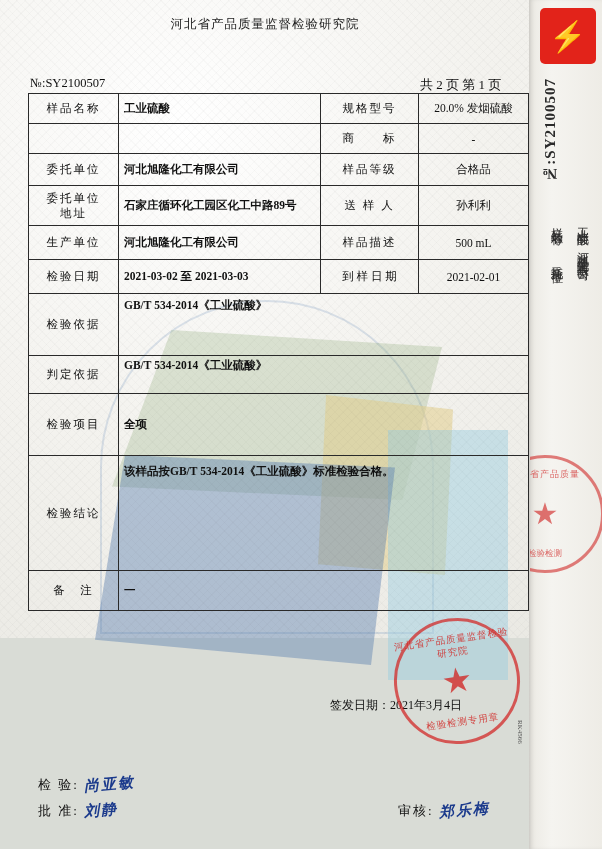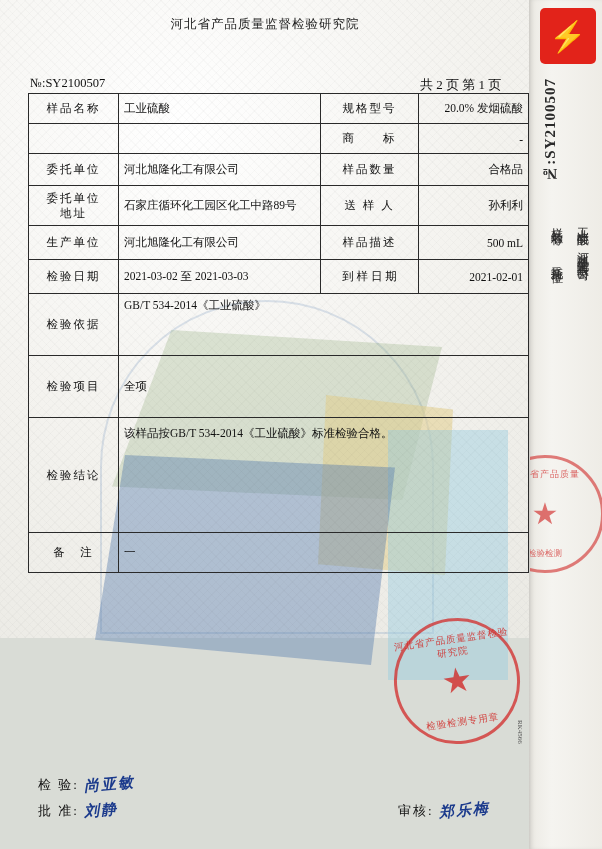--- a/index.html
+++ b/index.html
@@ -106,22 +106,22 @@
     color:#111;
     padding:2px 5px;
     vertical-align:middle;
     background:transparent;
   }
   td.lbl{
     text-align:center;
     letter-spacing:2px;
     font-size:12px;
   }
-  td.val{ text-align:left; padding-left:7px; }
-  td.valc{ text-align:right; }
+  td.val{ text-align:left; padding-left:7px;font-weight:bold; }
+  td.valc{ text-align:center; }
   
   .stamp{
     position:absolute;border-radius:50%;
     border:3px solid rgba(209,42,40,0.75);
     pointer-events:none;
   }
   #stamp1{
     left:394px;top:618px;width:120px;height:120px;
     transform:rotate(-8deg);
   }
@@ -206,21 +206,21 @@
       </tr>
       <tr style="height:30px">
         <td class="lbl"></td>
         <td class="val"></td>
         <td class="lbl">商　　标</td>
         <td class="valc">-</td>
       </tr>
       <tr style="height:32px">
         <td class="lbl">委托单位</td>
         <td class="val">河北旭隆化工有限公司</td>
-        <td class="lbl">样品数量</td>
+        <td class="lbl">样品等级</td>
         <td class="valc">合格品</td>
       </tr>
       <tr style="height:40px">
         <td class="lbl" style="white-space:pre-line">委托单位
 地址</td>
         <td class="val">石家庄循环化工园区化工中路89号</td>
         <td class="lbl">送 样 人</td>
         <td class="valc">孙利利</td>
       </tr>
       <tr style="height:34px">
@@ -233,35 +233,40 @@
         <td class="lbl">检验日期</td>
         <td class="val">2021-03-02 至 2021-03-03</td>
         <td class="lbl" style="letter-spacing:0">到 样 日 期</td>
         <td class="valc">2021-02-01</td>
       </tr>
 
       <tr style="height:62px">
         <td class="lbl">检验依据</td>
         <td class="val" colspan="3" style="vertical-align:top;padding-top:4px">GB/T 534-2014《工业硫酸》</td>
       </tr>
+      <tr style="height:38px">
+        <td class="lbl">判定依据</td>
+        <td class="val" colspan="3" style="vertical-align:top;padding-top:2px">GB/T 534-2014《工业硫酸》</td>
+      </tr>
       <tr style="height:62px">
         <td class="lbl">检验项目</td>
         <td class="val" colspan="3">全项</td>
       </tr>
       <tr style="height:115px">
         <td class="lbl">检验结论</td>
         <td class="val" colspan="3" style="vertical-align:top;padding-top:8px">该样品按GB/T 534-2014《工业硫酸》标准检验合格。</td>
       </tr>
       <tr style="height:40px">
         <td class="lbl">备　注</td>
         <td class="val" colspan="3">一</td>
       </tr>
     </tbody>
   </table>
 
+  <div id="signDate">签发日期：2021年3月4日</div>
 
   <div class="stamp" id="stamp1">
     <div class="arc-top">河北省产品质量监督检验研究院</div>
     <div class="star">★</div>
     <div class="arc-bottom">检验检测专用章</div>
   </div>
 
   <div id="rightstrip">
     <div id="red-logo">⚡</div>
     <div class="vtext" id="v-no">№:SY2100507</div>

